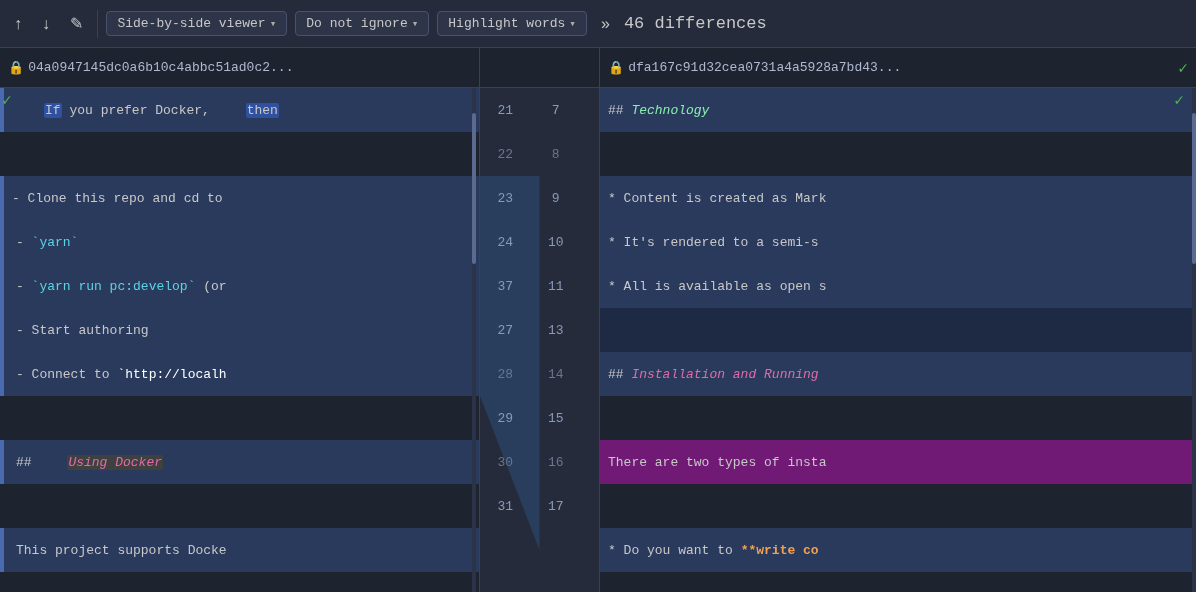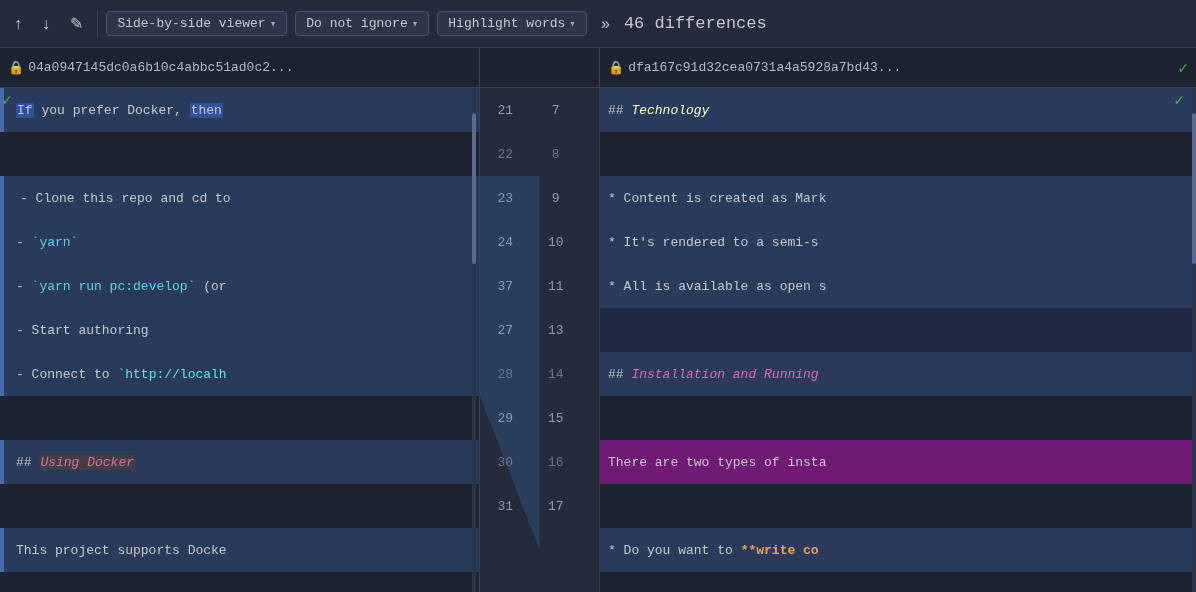--- a/index.html
+++ b/index.html
@@ -130,21 +130,21 @@
     }
 
     
     .connector-svg {
       position: absolute;
       top: 0; left: 0; right: 0; bottom: 0;
       width: 100%;
       height: 100%;
     }
 
-    .inline-hl { background: #3050a0; padding: 0 1px; border-radius: 2px; }
+    .inline-hl { background: #3050a0; padding: 0 1px; border-radius: 2px; margin-left: 28px; }
 
     .mini-scrollbar {
       position: absolute;
       right: 3px;
       top: 0; bottom: 0;
       width: 4px;
       background: #2a3348;
     }
     .mini-scrollbar-thumb {
       position: absolute;
@@ -212,21 +212,21 @@
         <div class="changed-bar"></div>
         <span class="code-text">
           <span class="inline-hl">If</span>
           <span> you prefer Docker, </span>
           <span class="inline-hl">then</span>
         </span>
       </div>
 
       <div style="display:flex;align-items:center;min-height:44px;background:#1e2330;padding:0 8px 0 16px;"></div>
 
-      <div style="display:flex;align-items:center;min-height:44px;background:#2a3a5c;position:relative;padding:0 8px 0 20px;overflow:hidden;white-space:nowrap;">
+      <div style="display:flex;align-items:center;min-height:44px;background:#2a3a5c;position:relative;padding:0 8px 0 12px;overflow:hidden;white-space:nowrap;">
         <div class="changed-bar"></div>
         <span class="code-text">- Clone this repo and cd to</span>
       </div>
 
       <div style="display:flex;align-items:center;min-height:44px;background:#2a3a5c;position:relative;padding:0 8px 0 16px;overflow:hidden;white-space:nowrap;">
         <div class="changed-bar"></div>
         <span class="code-text">- <span style="color:#5ad4e6;">`yarn`</span></span>
       </div>
 
       <div style="display:flex;align-items:center;min-height:44px;background:#2a3a5c;position:relative;padding:0 8px 0 16px;overflow:hidden;white-space:nowrap;">
@@ -234,21 +234,21 @@
         <span class="code-text">- <span style="color:#5ad4e6;">`yarn run pc:develop`</span> (or</span>
       </div>
 
       <div style="display:flex;align-items:center;min-height:44px;background:#2a3a5c;position:relative;padding:0 8px 0 16px;overflow:hidden;white-space:nowrap;">
         <div class="changed-bar"></div>
         <span class="code-text">- Start authoring</span>
       </div>
 
       <div style="display:flex;align-items:center;min-height:44px;background:#2a3a5c;position:relative;padding:0 8px 0 16px;overflow:hidden;white-space:nowrap;">
         <div class="changed-bar"></div>
-        <span class="code-text">- Connect to <span style="color:#5eead4;">`http://localh</span></span>
+        <span class="code-text">- Connect to <span style="color:#ffffff;">`http://localh</span></span>
       </div>
 
       <div style="display:flex;align-items:center;min-height:44px;background:#1e2330;padding:0 8px 0 16px;"></div>
 
       <div style="display:flex;align-items:center;min-height:44px;background:#2a3a5c;position:relative;padding:0 8px 0 16px;overflow:hidden;white-space:nowrap;">
         <div class="changed-bar"></div>
         <span class="code-text">## <span style="color:#e06caa;font-style:italic;"><span class="inline-hl" style="background:#404040;">Using Docker</span></span></span>
       </div>
 
       <div style="display:flex;align-items:center;min-height:44px;background:#1e2330;padding:0 8px 0 16px;"></div>
@@ -323,21 +323,21 @@
           <span class="line-num changed">31</span>
           <span class="line-num changed">17</span>
         </div>
       </div>
     </div>
 
     <div class="right-panel" style="position:relative;">
       <span class="check-icon" style="position:absolute;top:2px;right:12px;color:#4caf50;z-index:10;font-size:16px;">✓</span>
 
       <div style="display:flex;align-items:center;min-height:44px;background:#2a3a5c;position:relative;padding:0 8px;overflow:hidden;white-space:nowrap;">
-        <span class="code-text">## <span style="color:#fef9c3;font-style:italic;">Technology</span></span>
+        <span class="code-text">## <span style="color:#86efac;font-style:italic;">Technology</span></span>
       </div>
 
       <div style="display:flex;align-items:center;min-height:44px;background:#1e2330;padding:0 8px;"></div>
 
       <div style="display:flex;align-items:center;min-height:44px;background:#2a3a5c;position:relative;padding:0 8px;overflow:hidden;white-space:nowrap;">
         <span class="code-text">* Content is created as Mark</span>
       </div>
 
       <div style="display:flex;align-items:center;min-height:44px;background:#2a3a5c;position:relative;padding:0 8px;overflow:hidden;white-space:nowrap;">
         <span class="code-text">* It's rendered to a semi-s</span>

